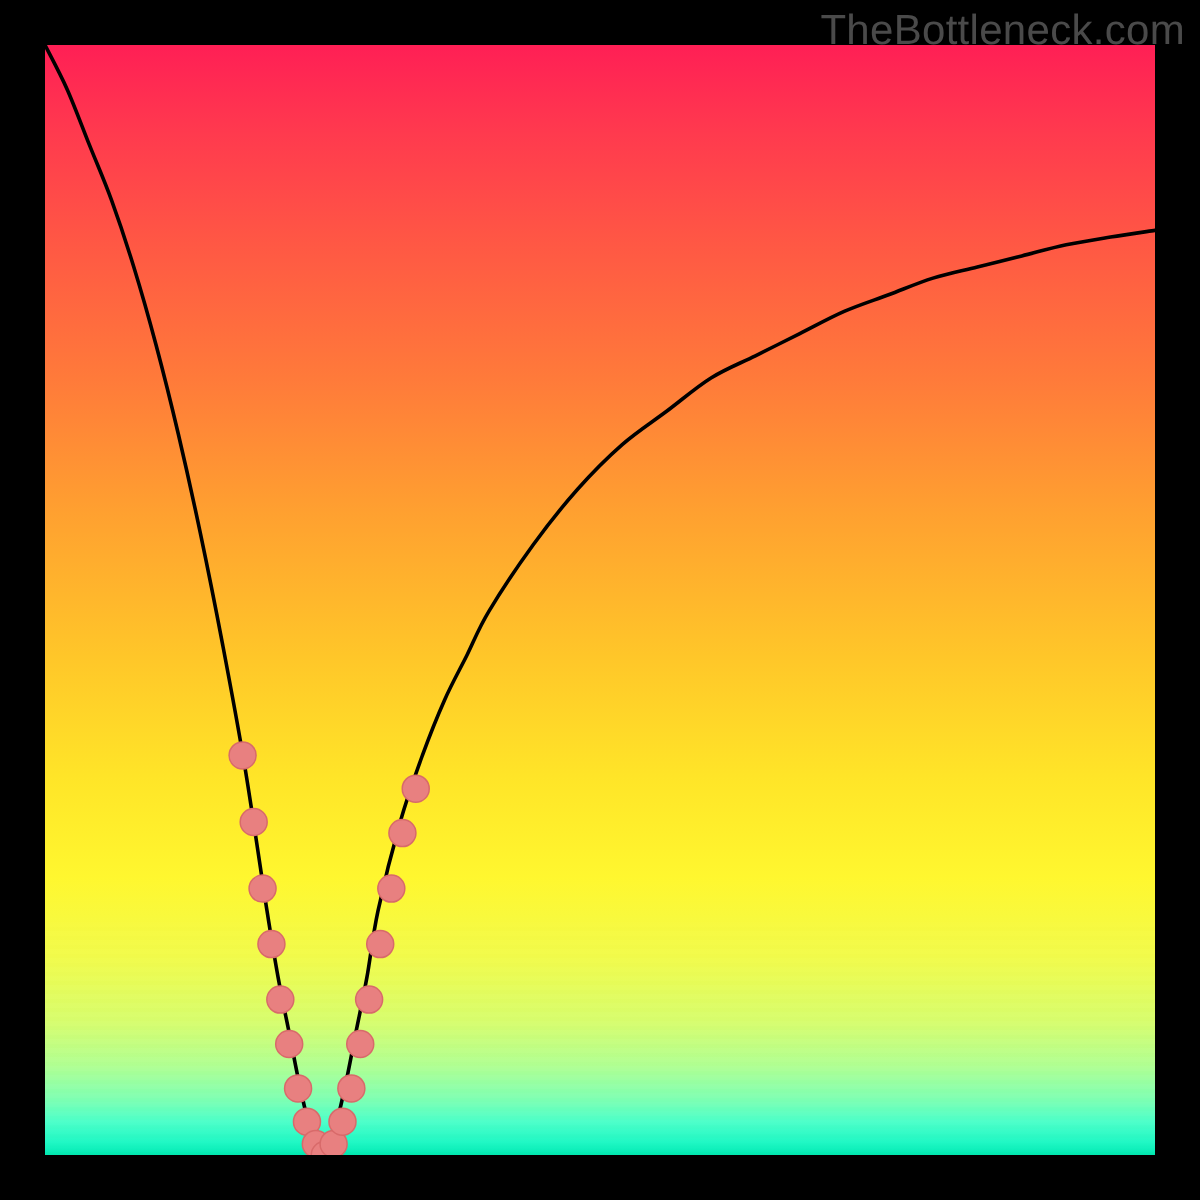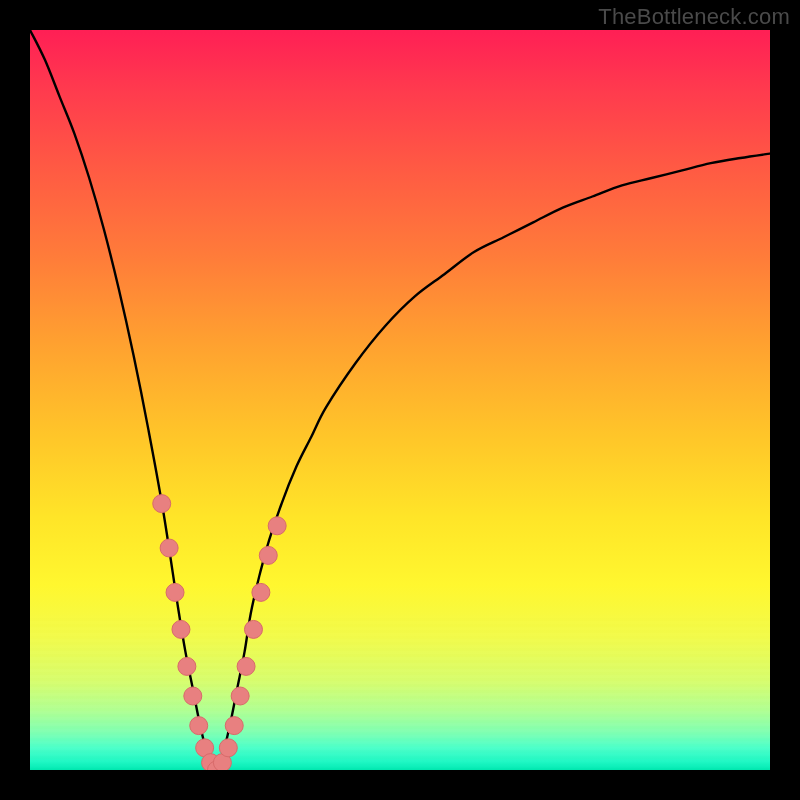--- a/index.html
+++ b/index.html
@@ -61,21 +61,21 @@
       rgba(0,0,0,0.02) 6px
     );
     mix-blend-mode: overlay;
     opacity: 0.35;
   }
   .watermark {
     position: absolute;
     top: 4px;
     right: 10px;
     color: #4a4a4a;
-    font-size: 22px;
+    font-size: 28px;
     font-weight: 400;
     letter-spacing: 0.2px;
   }
   svg.curve {
     position: absolute;
     top: 0; left: 0;
     width: 740px; height: 740px;
   }
 </style>
 </head>

